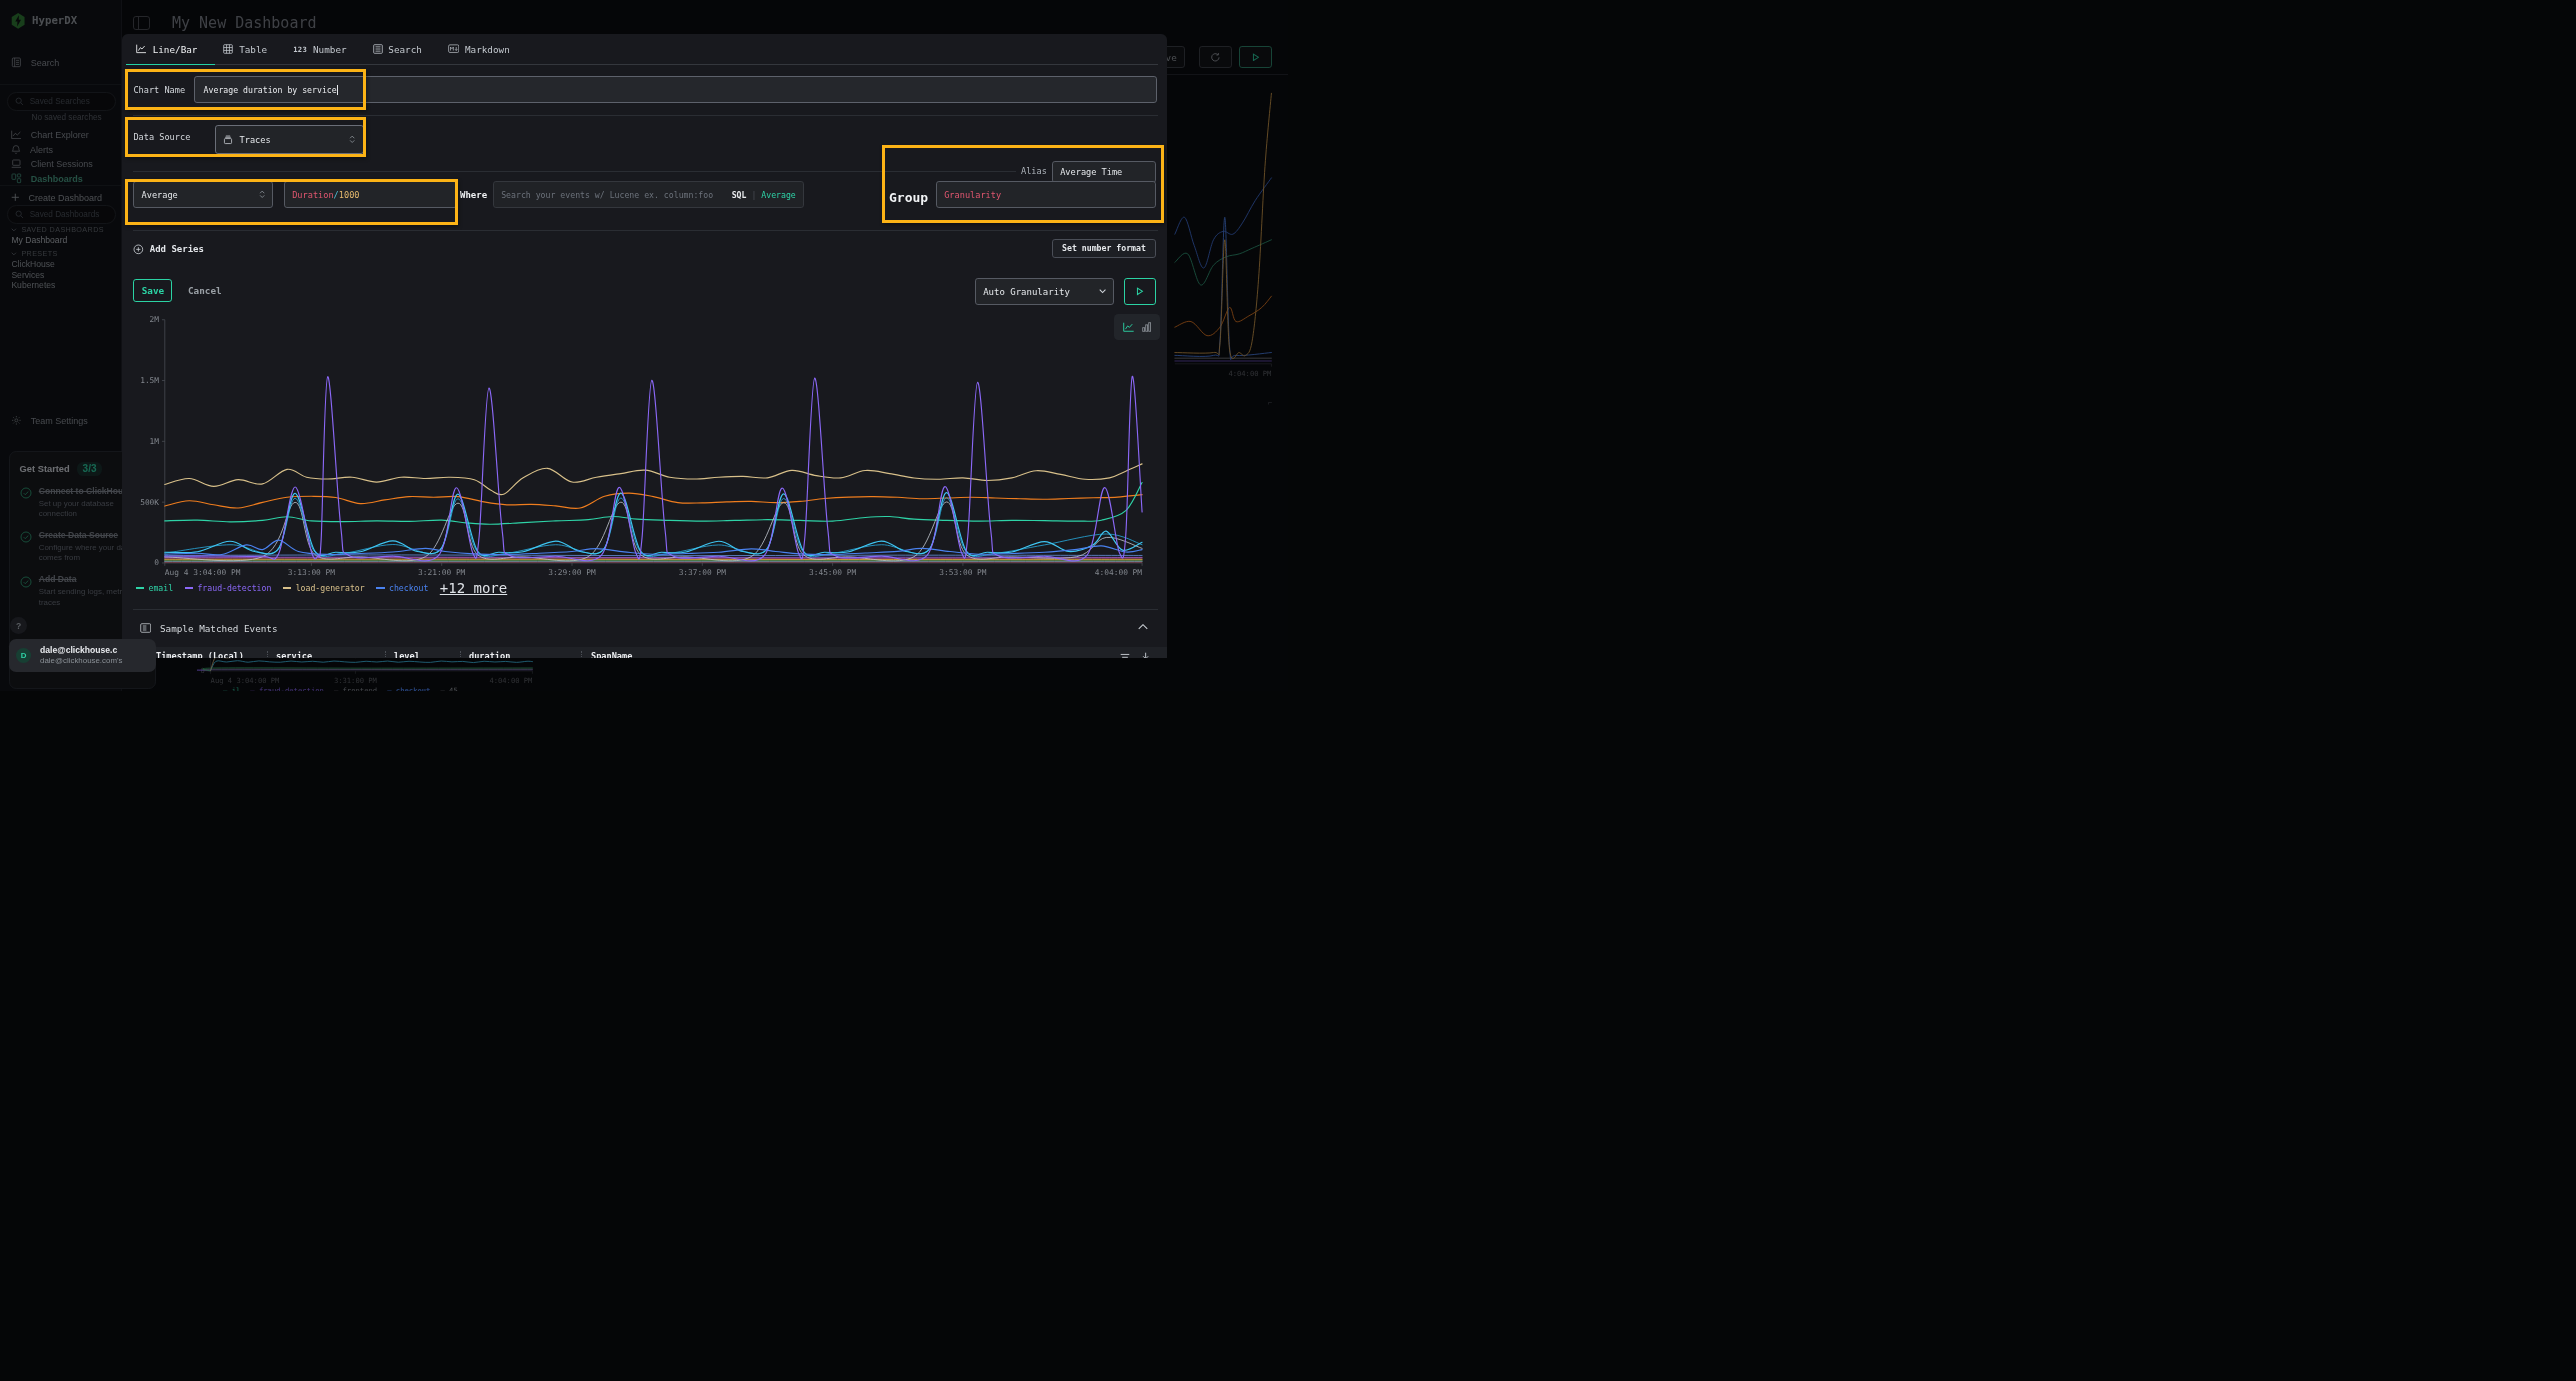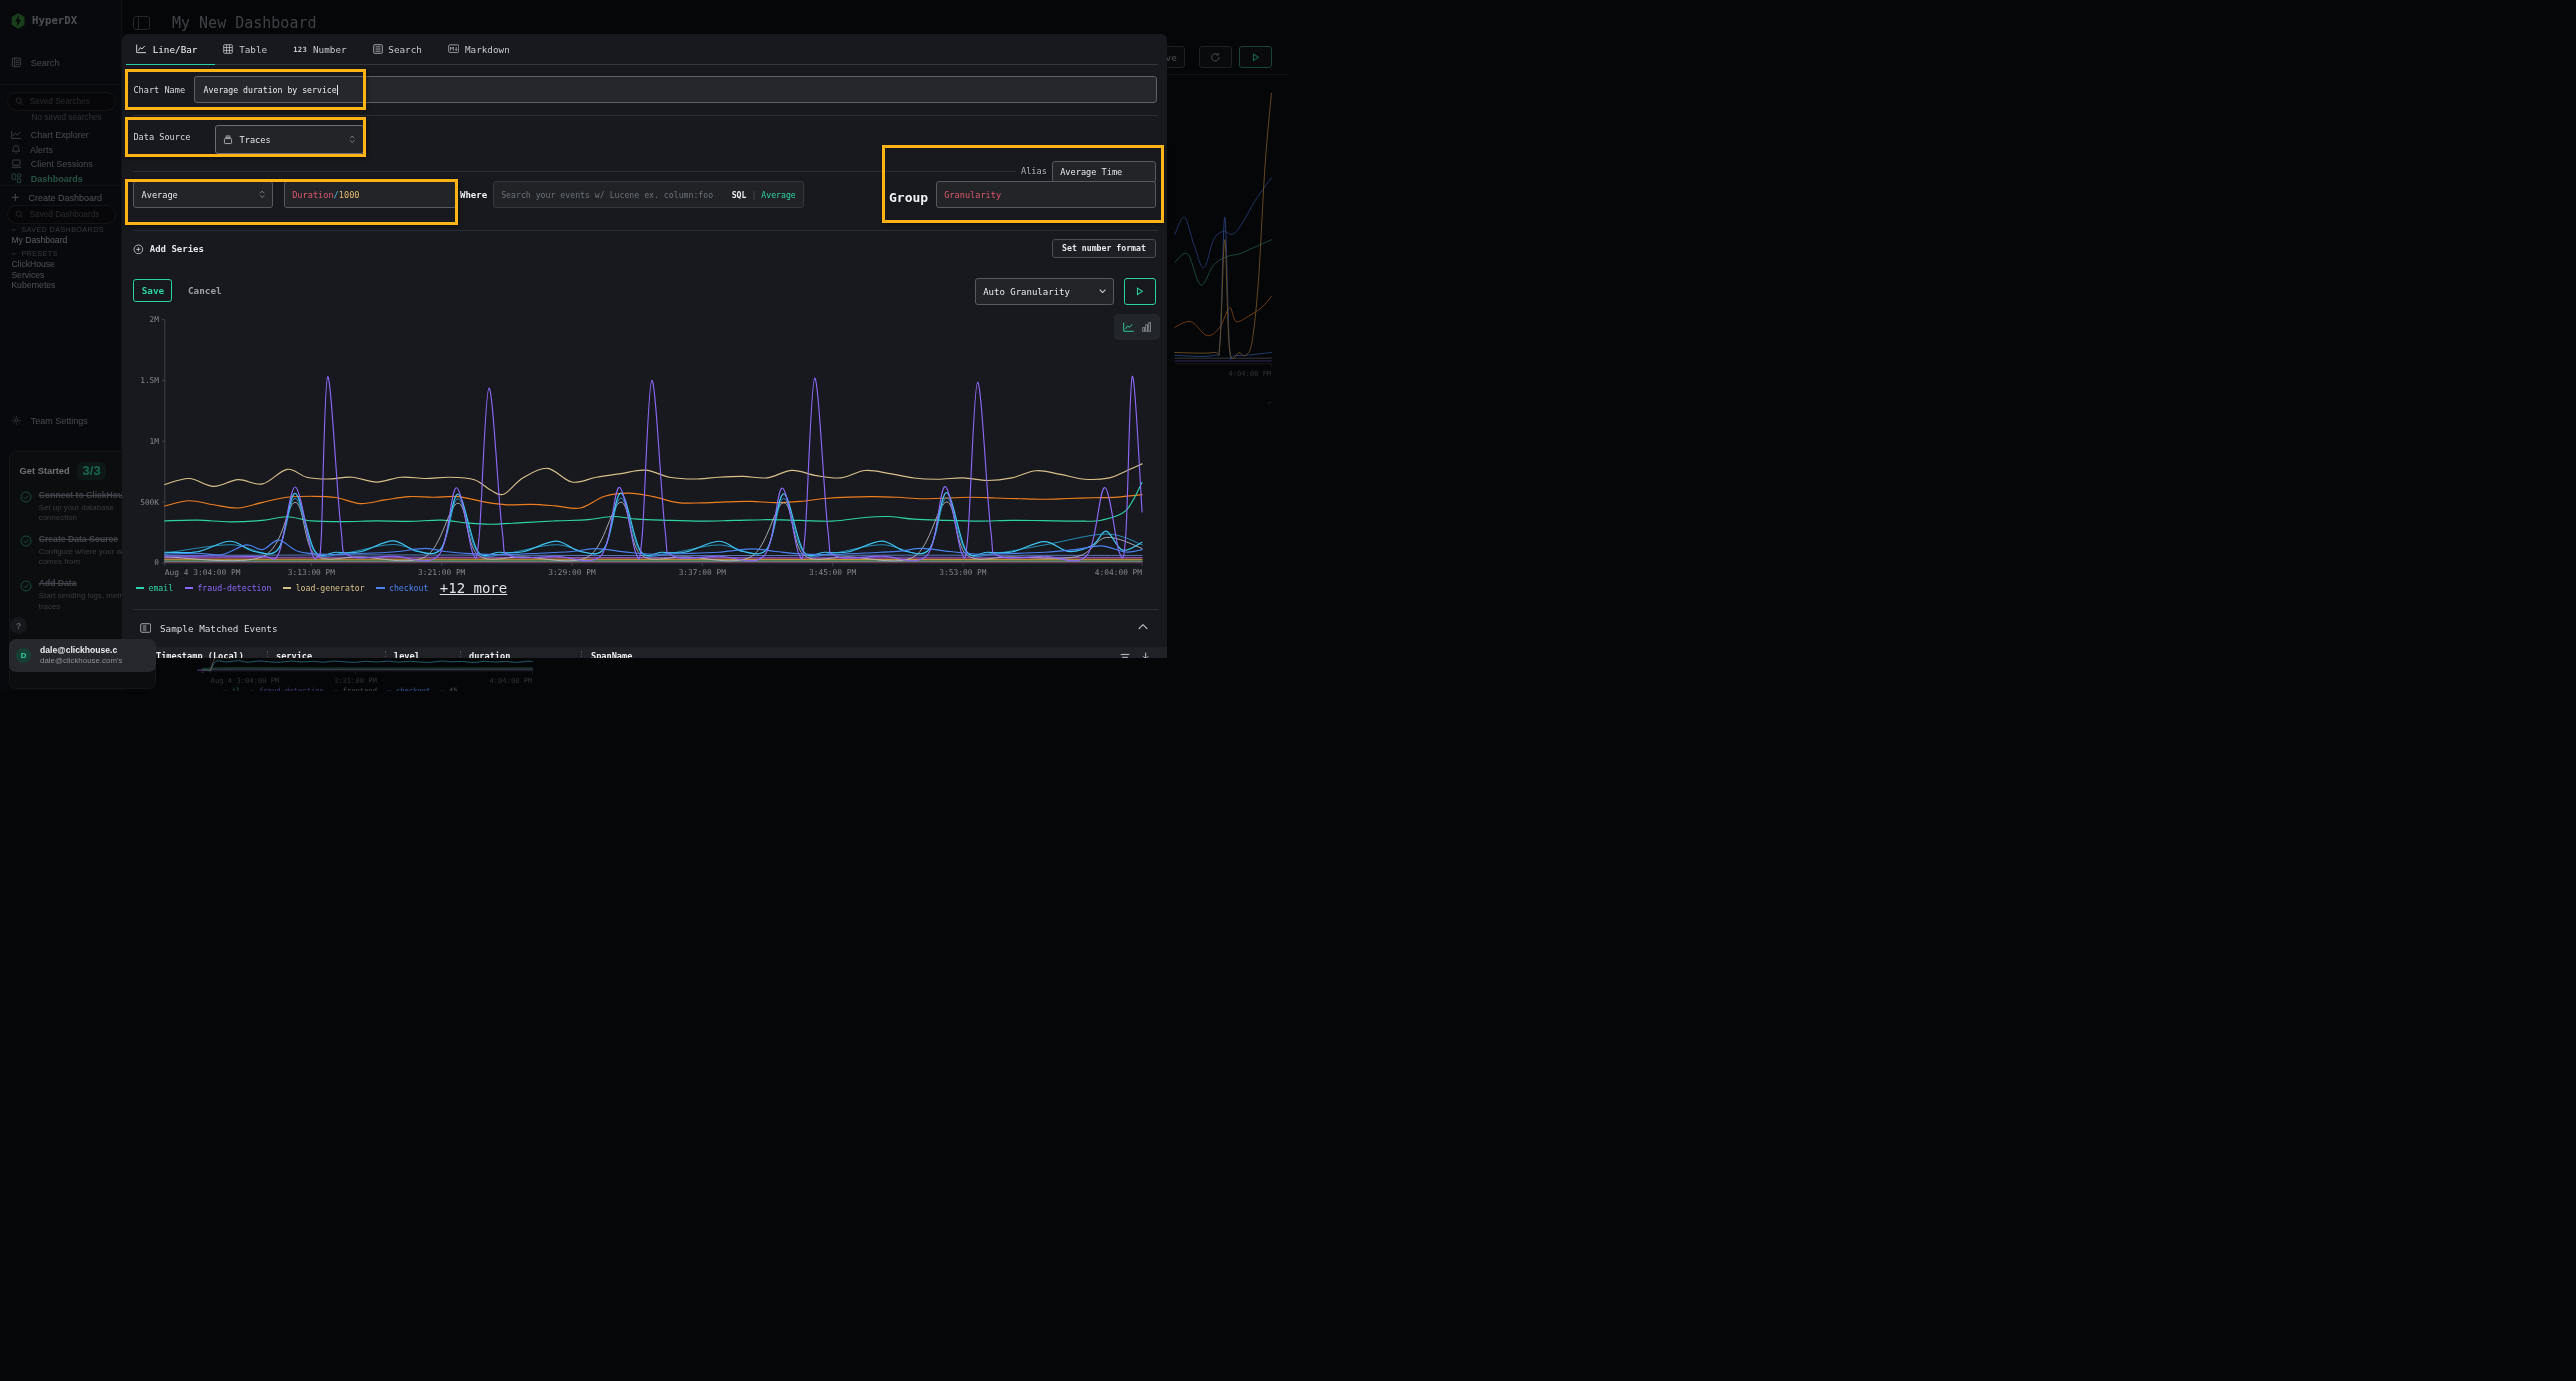--- a/index.html
+++ b/index.html
@@ -160,21 +160,21 @@
           <circle cx="8" cy="8" r="2.2"></circle>
           <path d="M8 1.5 v2 M8 12.5 v2 M1.5 8 h2 M12.5 8 h2 M3.4 3.4 l1.4 1.4 M11.2 11.2 l1.4 1.4 M12.6 3.4 l-1.4 1.4 M4.8 11.2 l-1.4 1.4"></path>
         </svg>
       <span>Team Settings</span>
     </div>
   </div>
 
   <div class="gs-card">
     <div style="display:flex;align-items:center;gap:7.2px">
       <span style="font-size:9.3px;font-weight:bold;color:#dde1e6">Get Started</span>
-      <span style="background:rgba(43,211,164,.12);color:#2bd3a4;font-size:13px;font-weight:bold;padding:1.4px 5.7px;border-radius:6.4px">3/3</span>
+      <span style="background:rgba(43,211,164,.12);color:#2bd3a4;font-size:10px;font-weight:bold;padding:1.4px 5.7px;border-radius:6.4px">3/3</span>
     </div>
     <div id="gs-items">
         <div class="gs-item">
           <svg width="12" height="12" viewBox="0 0 18 18" fill="none" stroke="#2fae7d" stroke-width="1.3" style="flex:0 0 auto;margin-top:1.4px">
             <circle cx="9" cy="9" r="7.5"></circle>
             <path d="M5.5 9.2 l2.3 2.3 L12.5 6.8"></path>
           </svg>
           <div>
             <div class="gs-title">Connect to ClickHouse</div>
             <div class="gs-desc">Set up your database connection</div>

